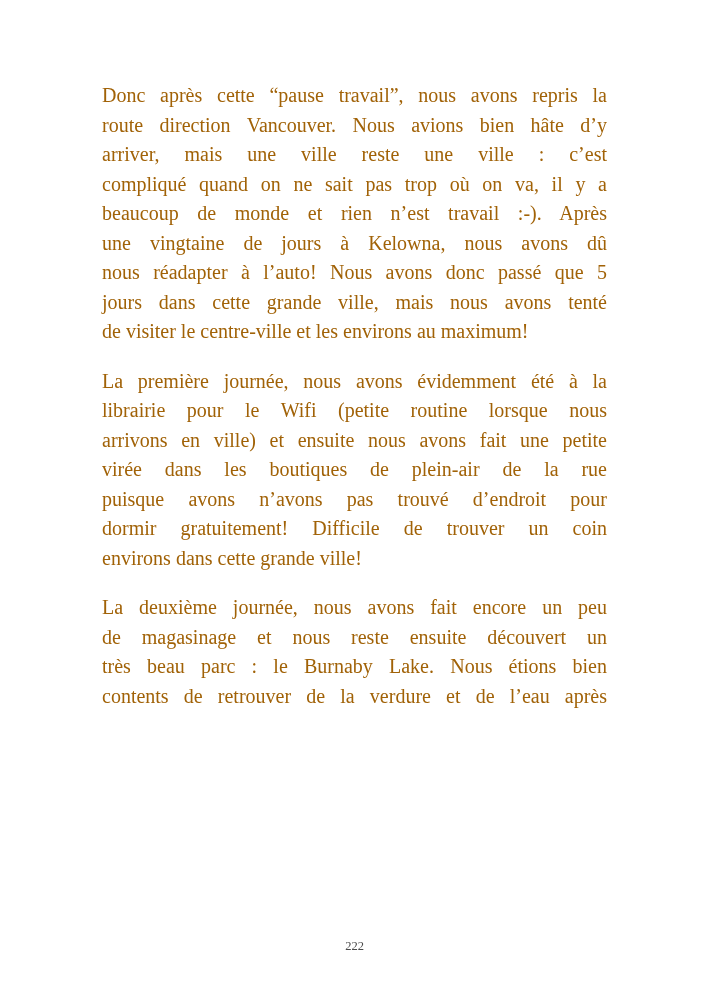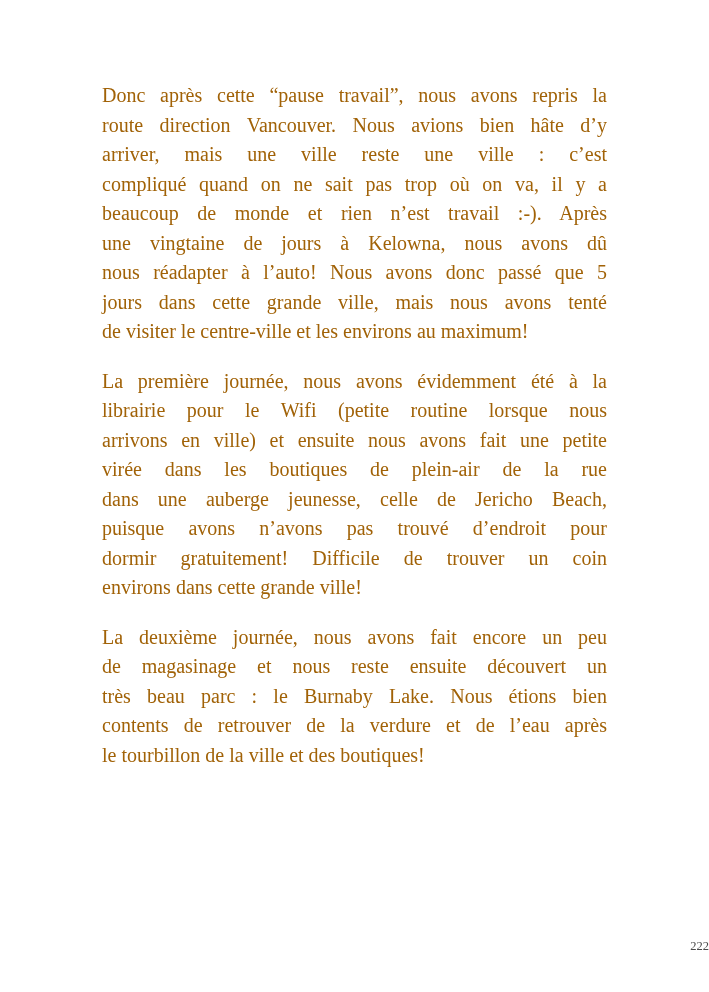--- a/index.html
+++ b/index.html
@@ -33,21 +33,21 @@
     white-space: normal;
   }
   .line.last-line {
     text-align-last: left;
   }
   .page-footer {
     position: absolute;
     top: 939px;
     left: 0;
     width: 709px;
-    text-align: right;
+    text-align: center;
     font-size: 12.5px;
     color: #4a4a4a;
     font-family: "Liberation Serif", serif;
   }
 </style>
 </head>
 <body>
 
 <div class="page">
 
@@ -63,31 +63,29 @@
       <div class="line">nous réadapter à l’auto! Nous avons donc passé que 5</div>
       <div class="line">jours dans cette grande ville, mais nous avons tenté</div>
       <div class="line last-line">de visiter le centre-ville et les environs au maximum!</div>
     </div>
 
     <div class="paragraph">
       <div class="line">La première journée, nous avons évidemment été à la</div>
       <div class="line">librairie pour le Wifi (petite routine lorsque nous</div>
       <div class="line">arrivons en ville) et ensuite nous avons fait une petite</div>
       <div class="line">virée dans les boutiques de plein-air de la rue</div>
-      <div class="line">dans une auberge jeunesse, celle de Jericho Beach,</div>
       <div class="line">puisque avons n’avons pas trouvé d’endroit pour</div>
       <div class="line">dormir gratuitement! Difficile de trouver un coin</div>
       <div class="line last-line">environs dans cette grande ville!</div>
     </div>
 
     <div class="paragraph">
       <div class="line">La deuxième journée, nous avons fait encore un peu</div>
       <div class="line">de magasinage et nous reste ensuite découvert un</div>
       <div class="line">très beau parc : le Burnaby Lake. Nous étions bien</div>
       <div class="line">contents de retrouver de la verdure et de l’eau après</div>
-      <div class="line last-line">le tourbillon de la ville et des boutiques!</div>
     </div>
 
   </div>
 
   <div class="page-footer">222</div>
 
 </div>
 
 </body></html>

